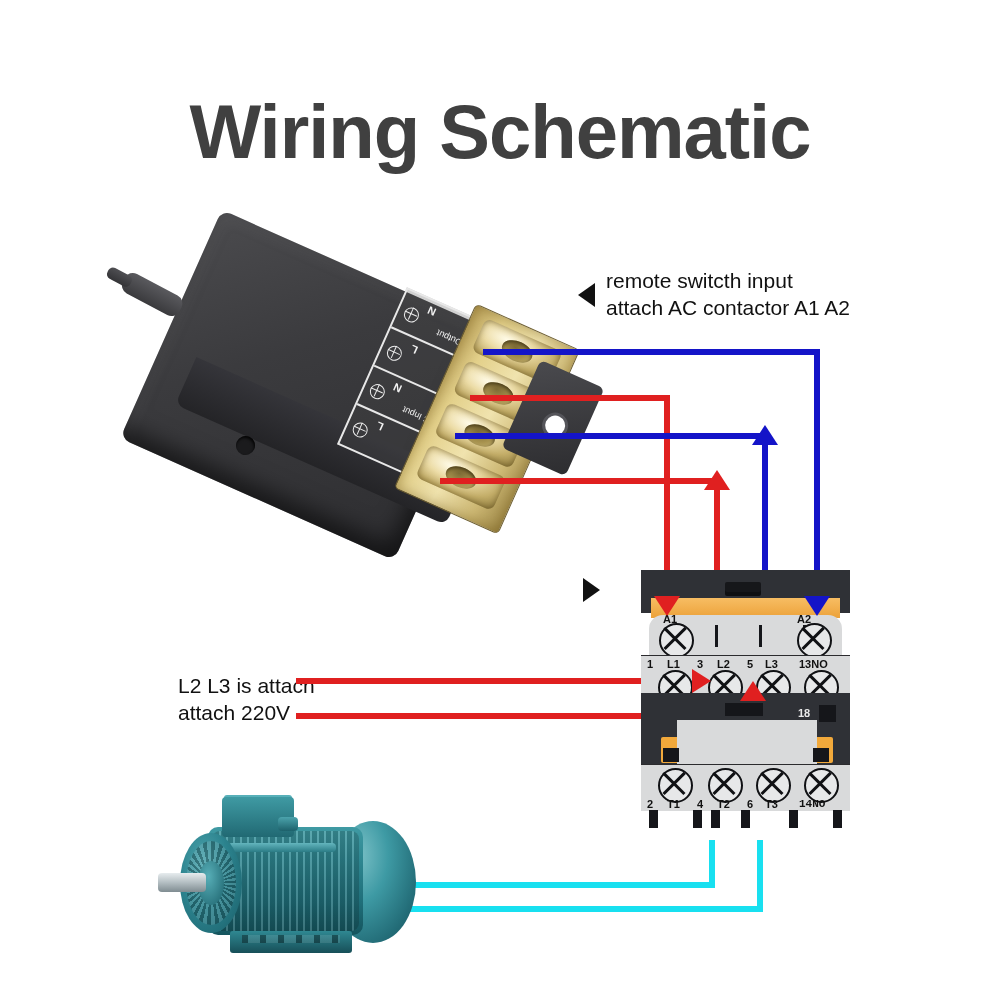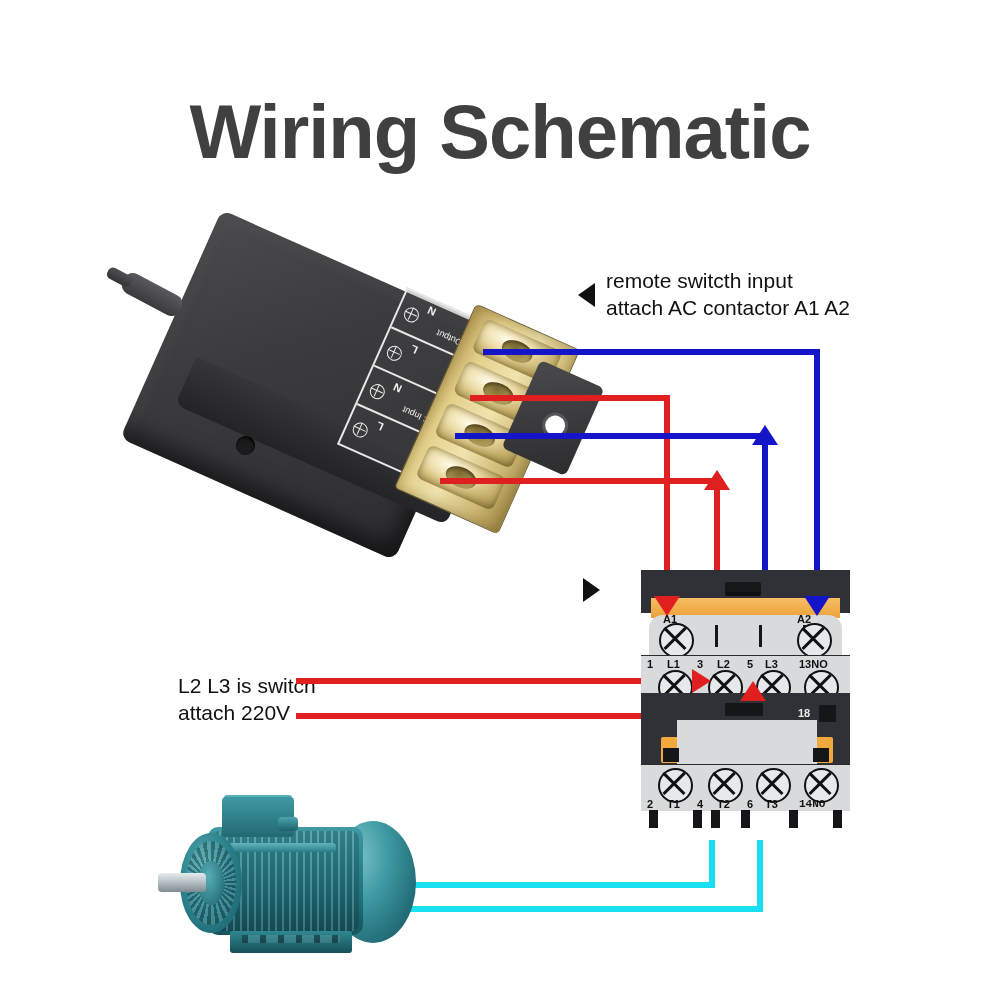--- a/index.html
+++ b/index.html
@@ -210,21 +210,21 @@
 
   <div class="tri tri-left" style="left:578px;top:283px;"></div>
   <div class="callout" style="left:606px;top:267px;">
     <span class="ln">remote switcth input</span>
     <span class="ln">attach AC contactor A1 A2</span>
   </div>
 
   <div class="tri tri-right" style="left:583px;top:578px;"></div>
 
   <div class="callout" style="left:178px;top:672px;">
-    <span class="ln">L2 L3 is switch</span>
+    <span class="ln">L2 L3 is attach</span>
     <span class="ln">attach 220V</span>
   </div>
 
   <div class="w wb" style="left:483px;top:349px;width:337px;height:6px;"></div>
   <div class="w wb" style="left:814px;top:349px;width:6px;height:252px;"></div>
   <div class="ah ah-down-b" style="left:804px;top:596px;"></div>
 
   <div class="w wr" style="left:470px;top:395px;width:200px;height:6px;"></div>
   <div class="w wr" style="left:664px;top:395px;width:6px;height:206px;"></div>
   <div class="ah ah-down-r" style="left:654px;top:596px;"></div>

